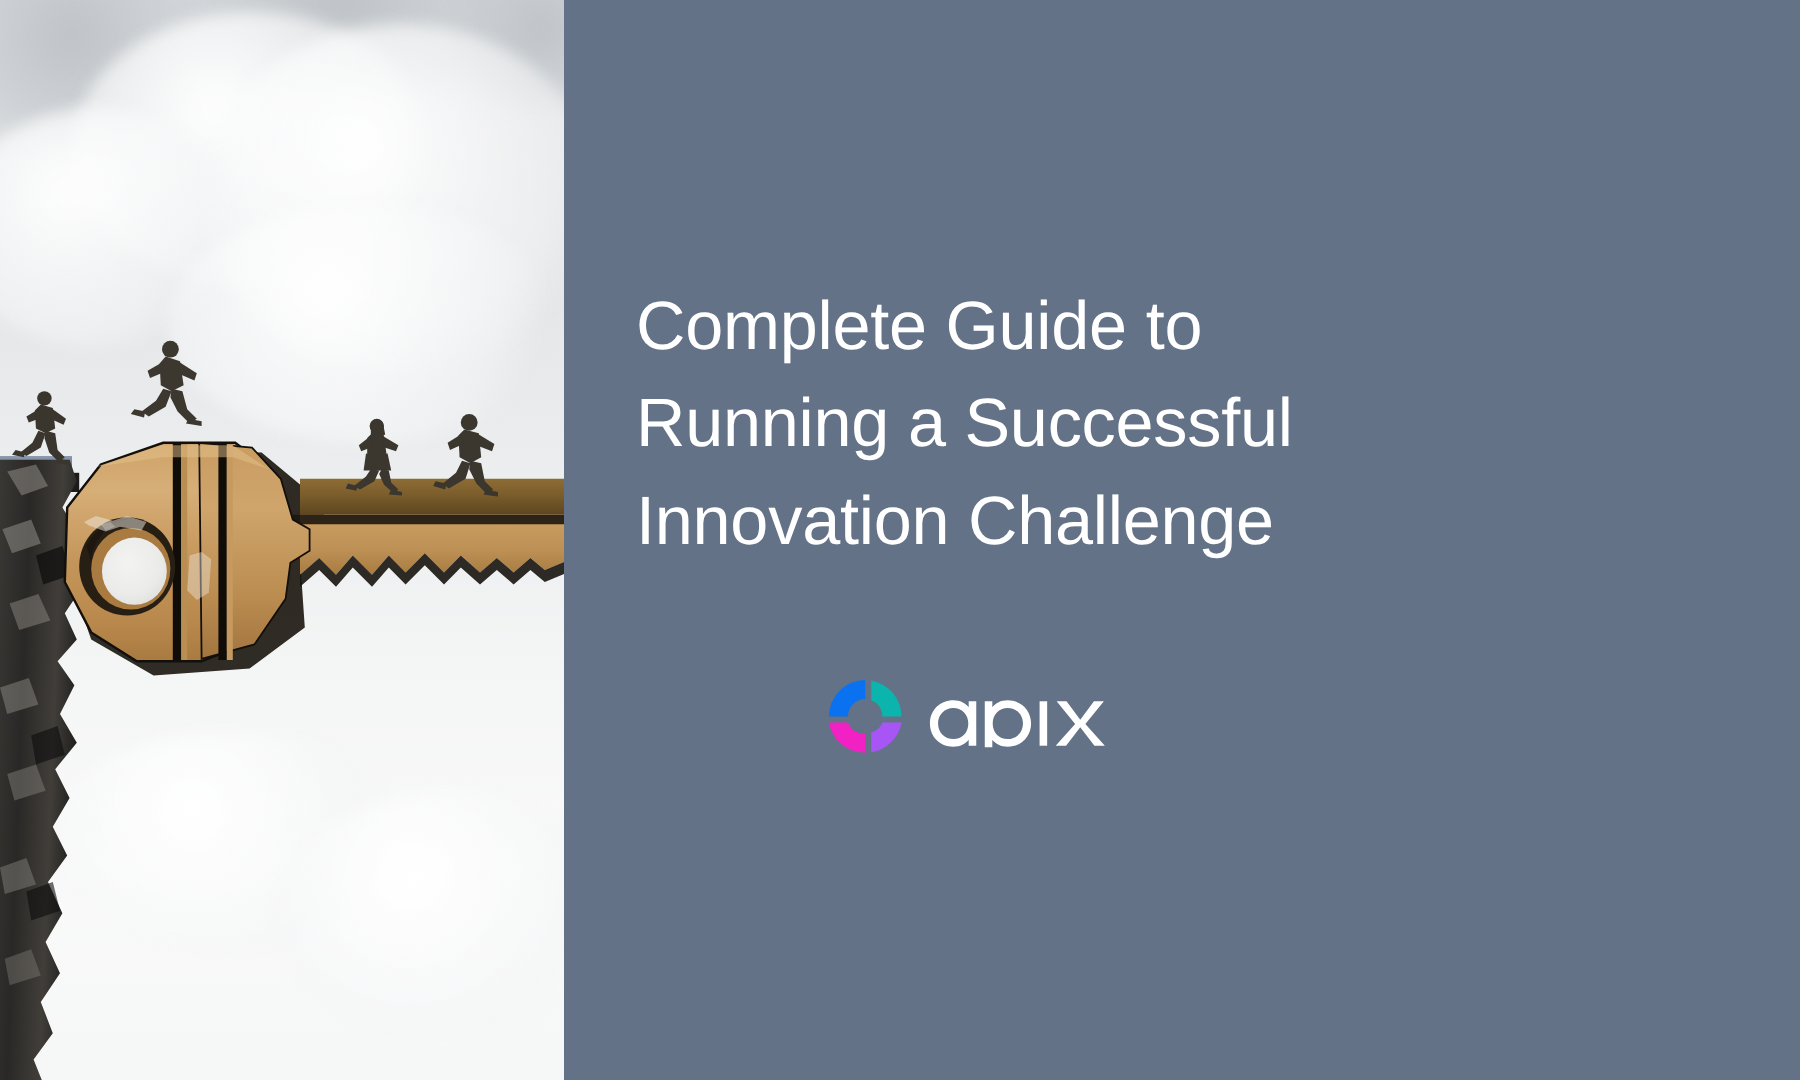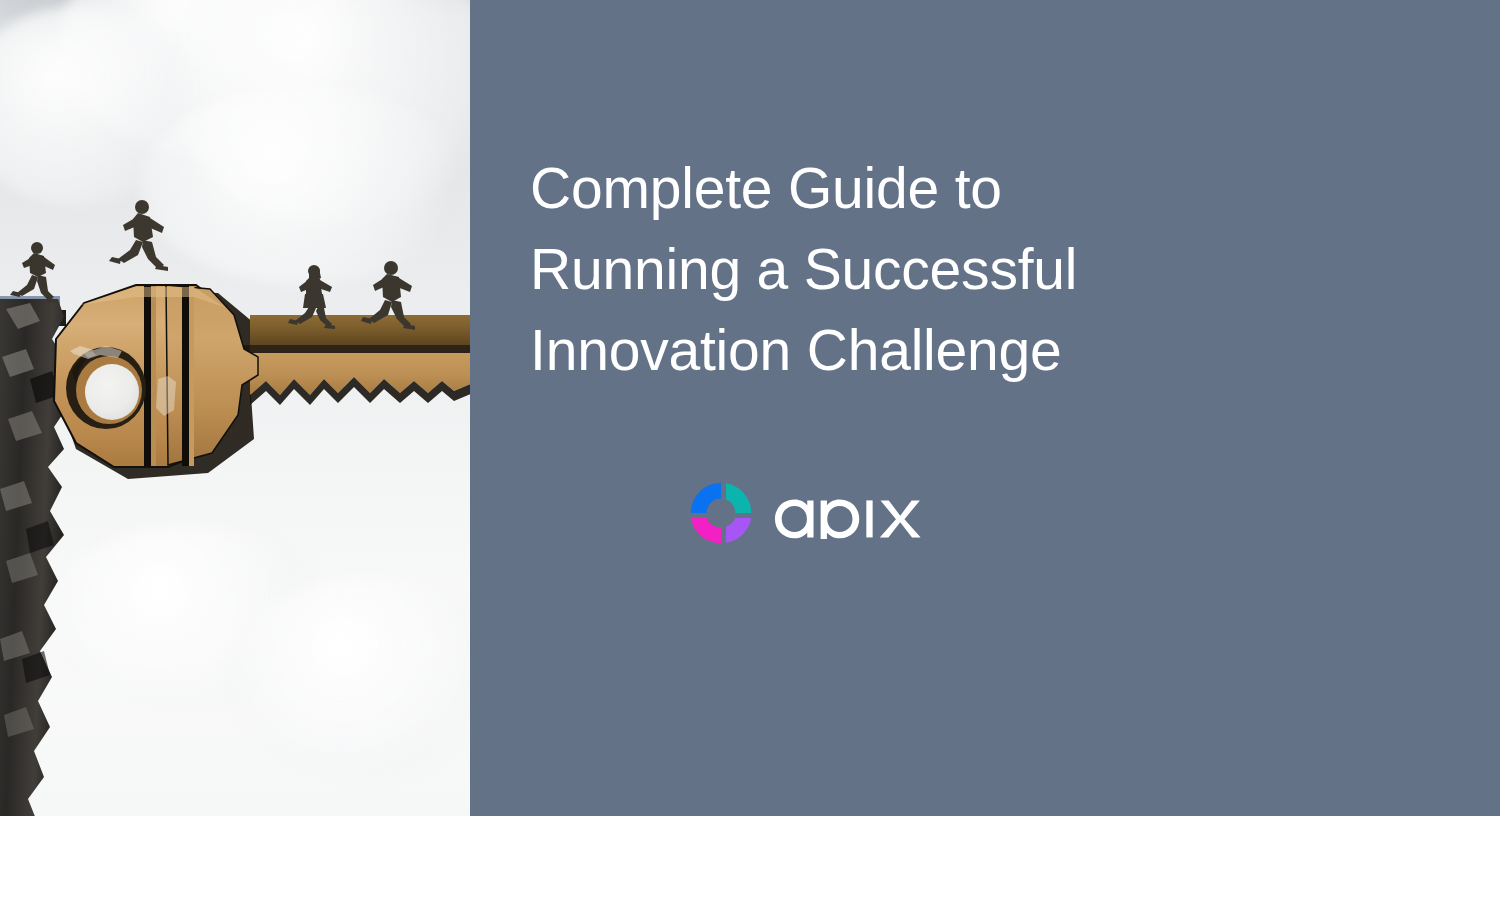--- a/index.html
+++ b/index.html
@@ -12,21 +12,20 @@
     font-family: "Liberation Sans", sans-serif;
     background: #ffffff;
   }
 
   #banner {
     position: relative;
     width: 1500px;
     height: 732px;
     display: flex;
     background: #ffffff;
-    align-items: center;
   }
 
   
   #photo-panel {
     position: relative;
     width: 470px;
     height: 900px;
     overflow: hidden;
     background: linear-gradient(#d9dcdf 0%, #e2e4e6 22%, #eceeef 45%, #f4f5f5 62%, #fafafa 80%, #f6f7f7 100%);
     flex: 0 0 470px;

